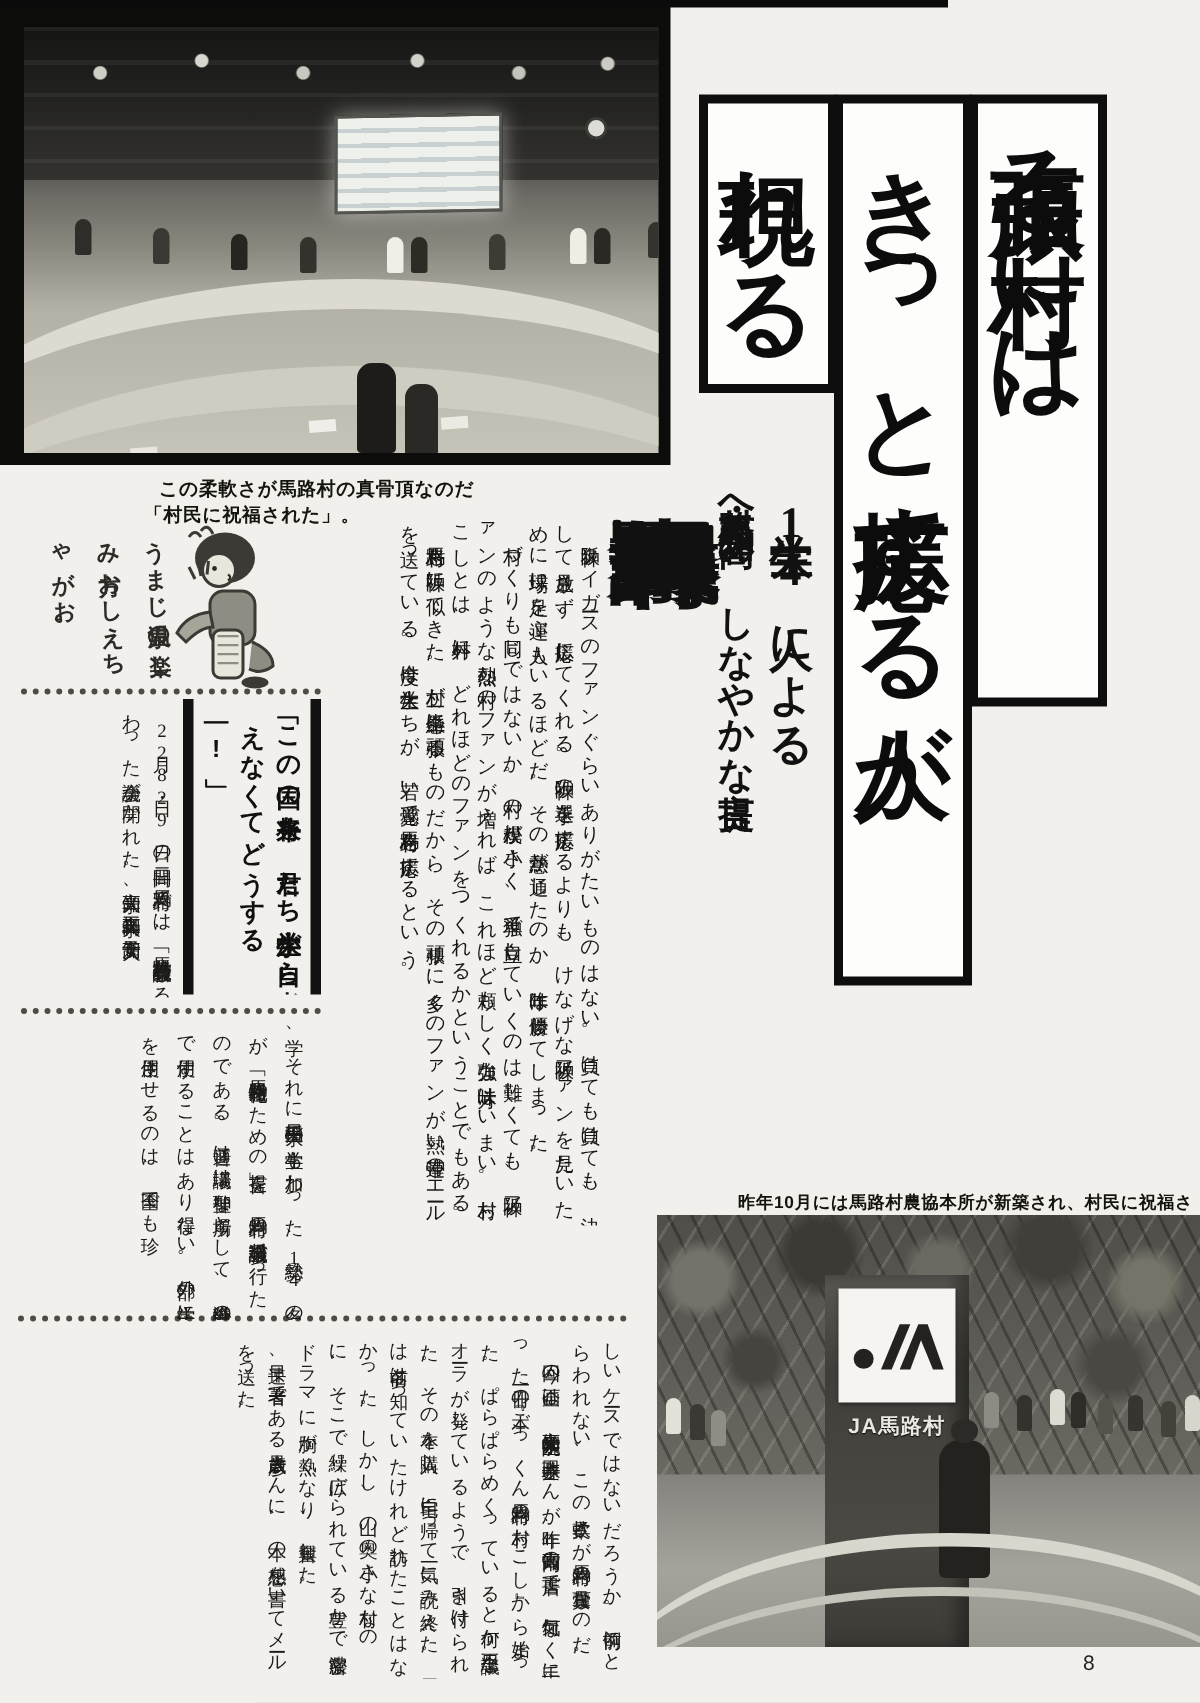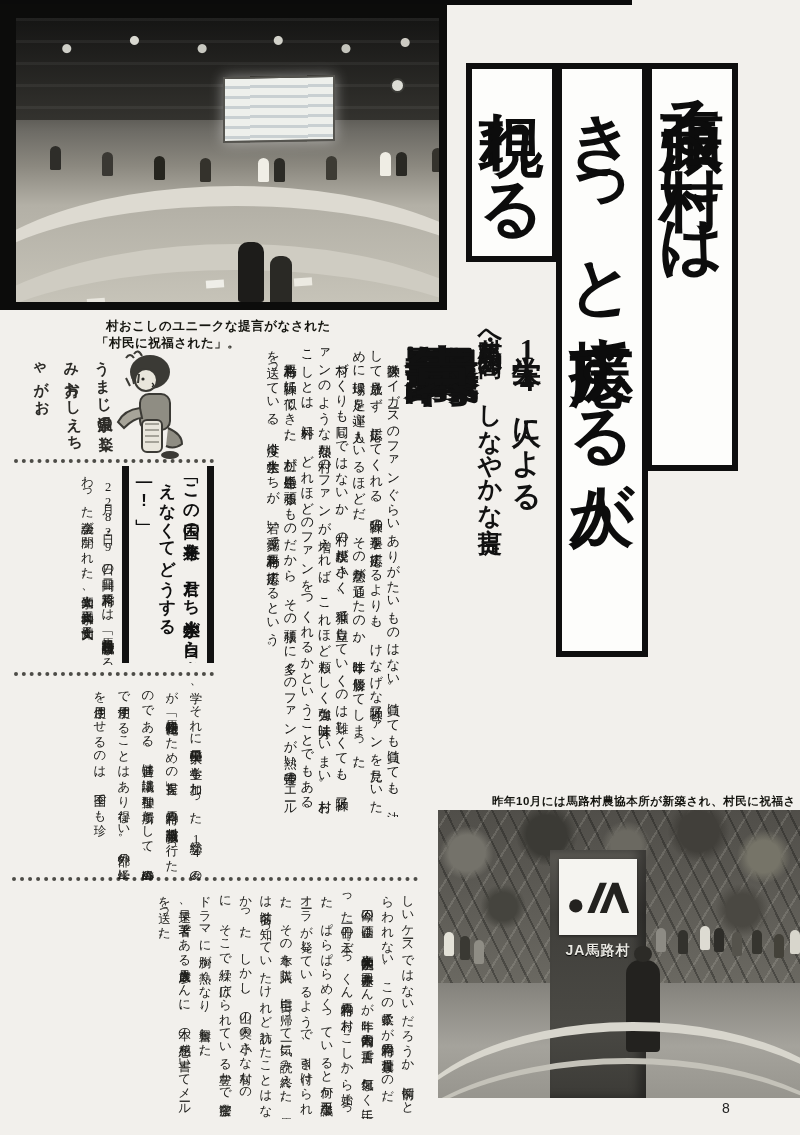--- a/index.html
+++ b/index.html
@@ -172,21 +172,21 @@
       <div class="tp-people"></div>
       <div class="tp-arc1"></div>
       <div class="tp-arc2"></div>
       <div class="tp-front1"></div>
       <div class="tp-front2"></div>
       <div class="tp-papers"></div>
     </div>
   </figure>
 
   <div class="top-caption">
-    <div class="l1">村おこしのユニークな提言がなされた</div>
+    <div class="l1">この柔軟さが馬路村の真骨頂なのだ</div>
     <div class="l2">「村民に祝福された」。</div>
   </div>
 
   <div class="hbox h1">
     <span class="v">頑張る村には、</span>
   </div>
   <div class="hbox h2">
     <span class="v">きっと応援する人が</span>
   </div>
   <div class="hbox h3">

